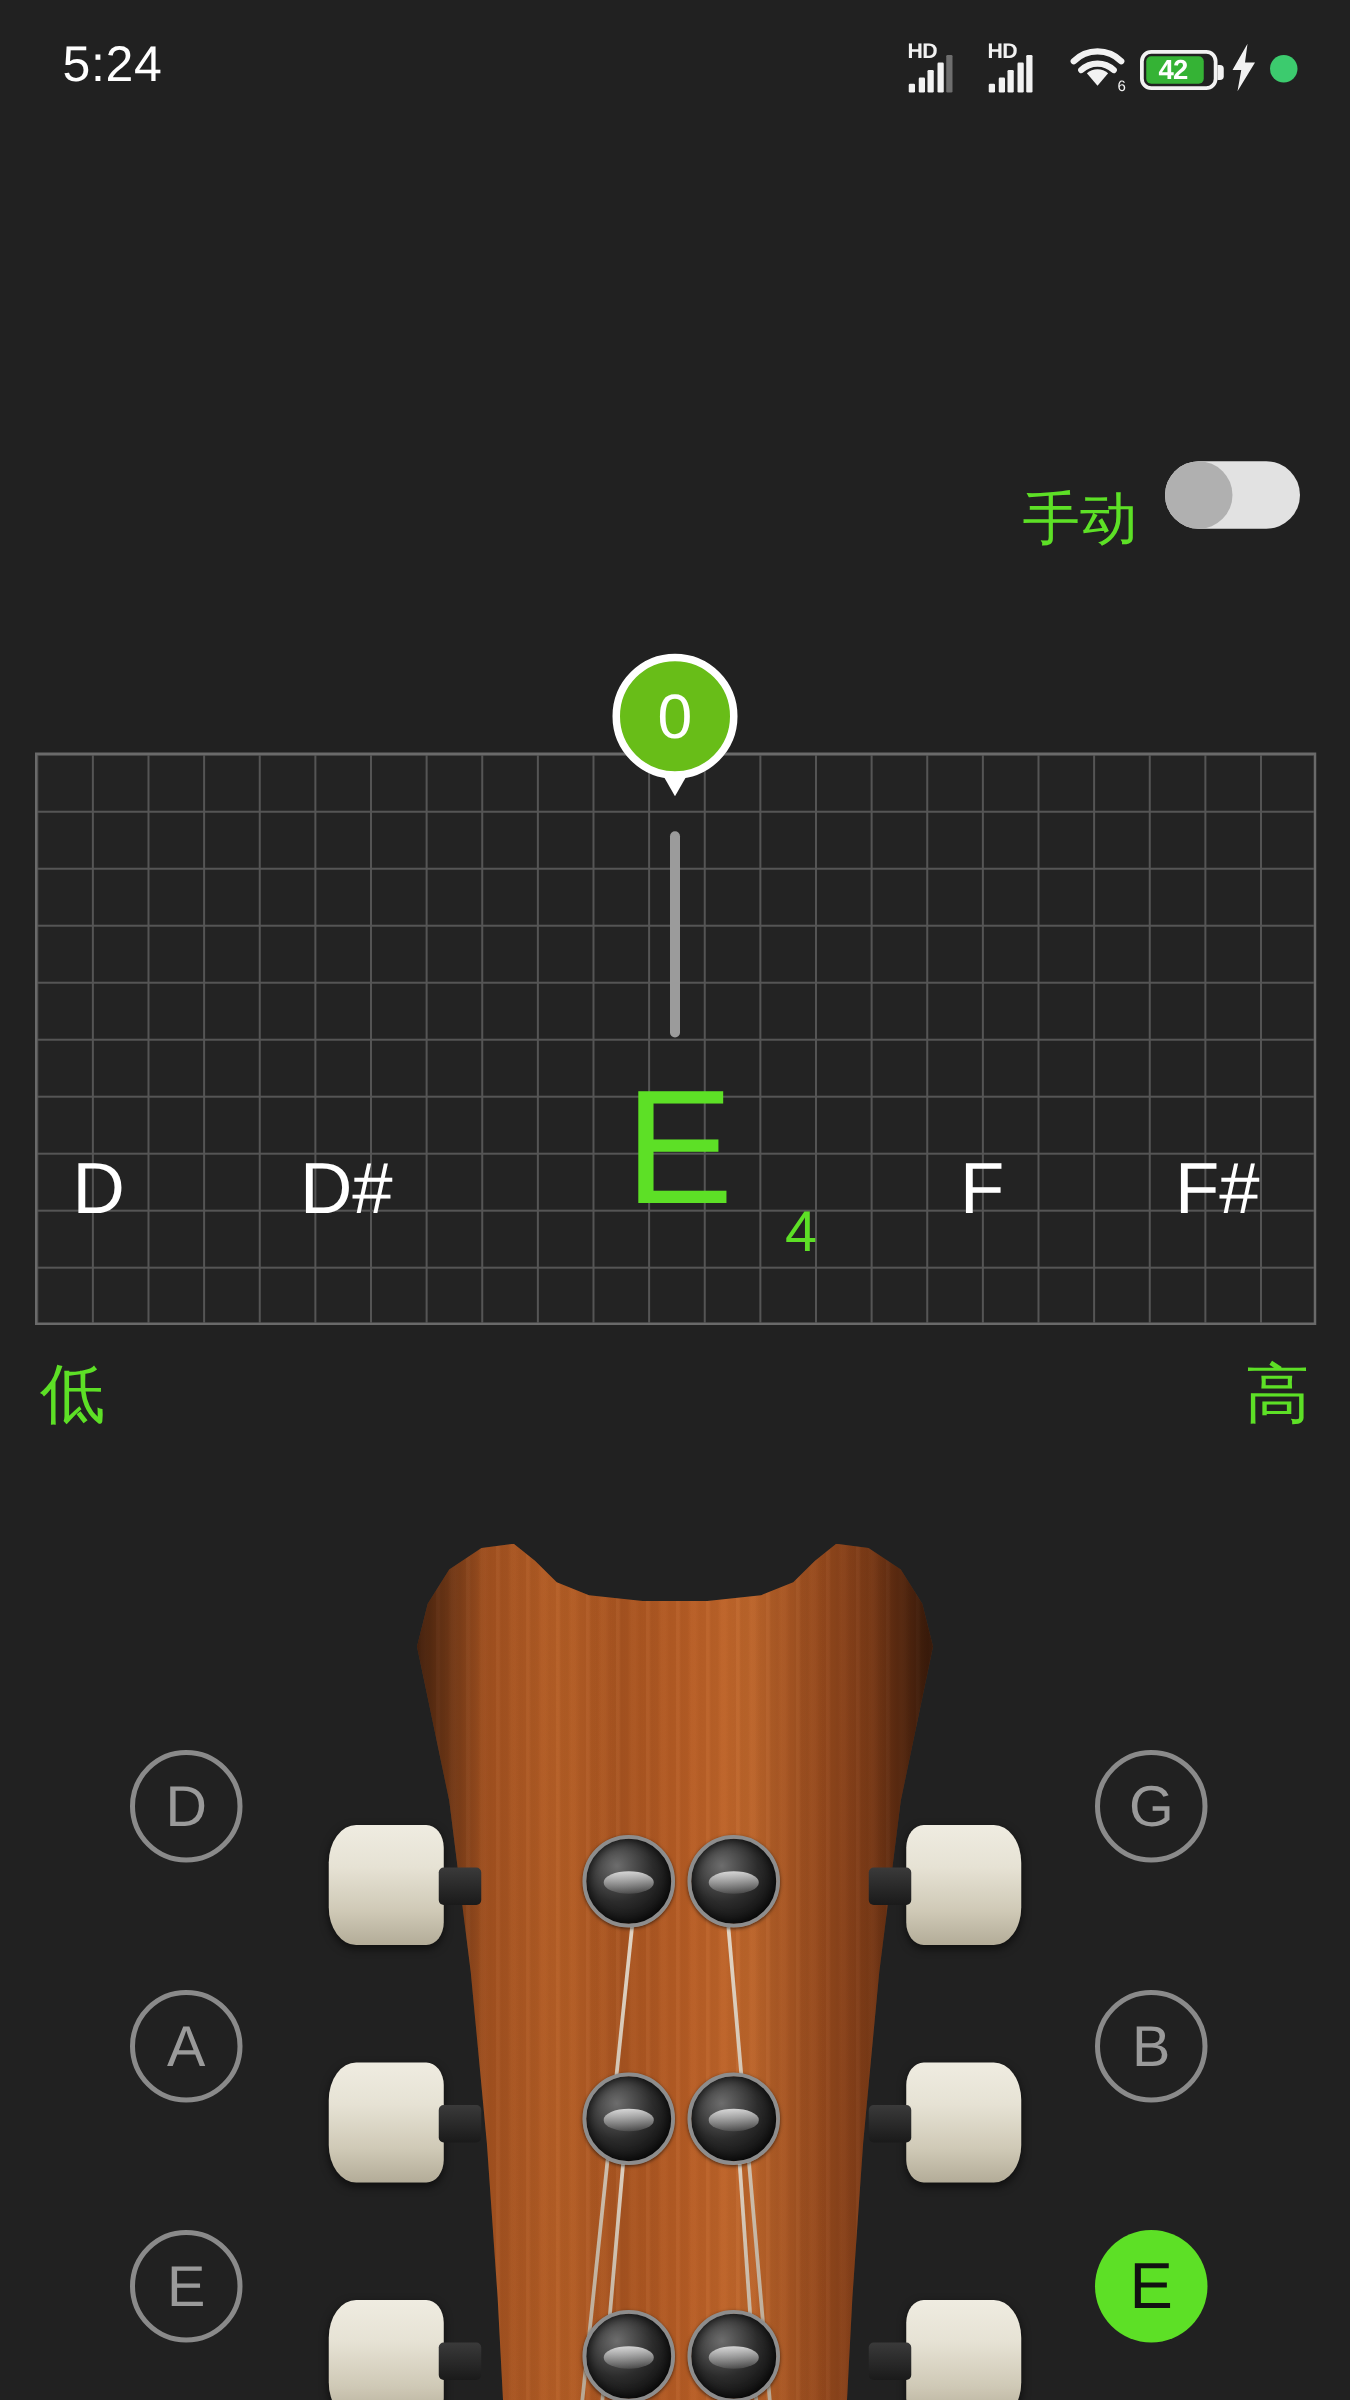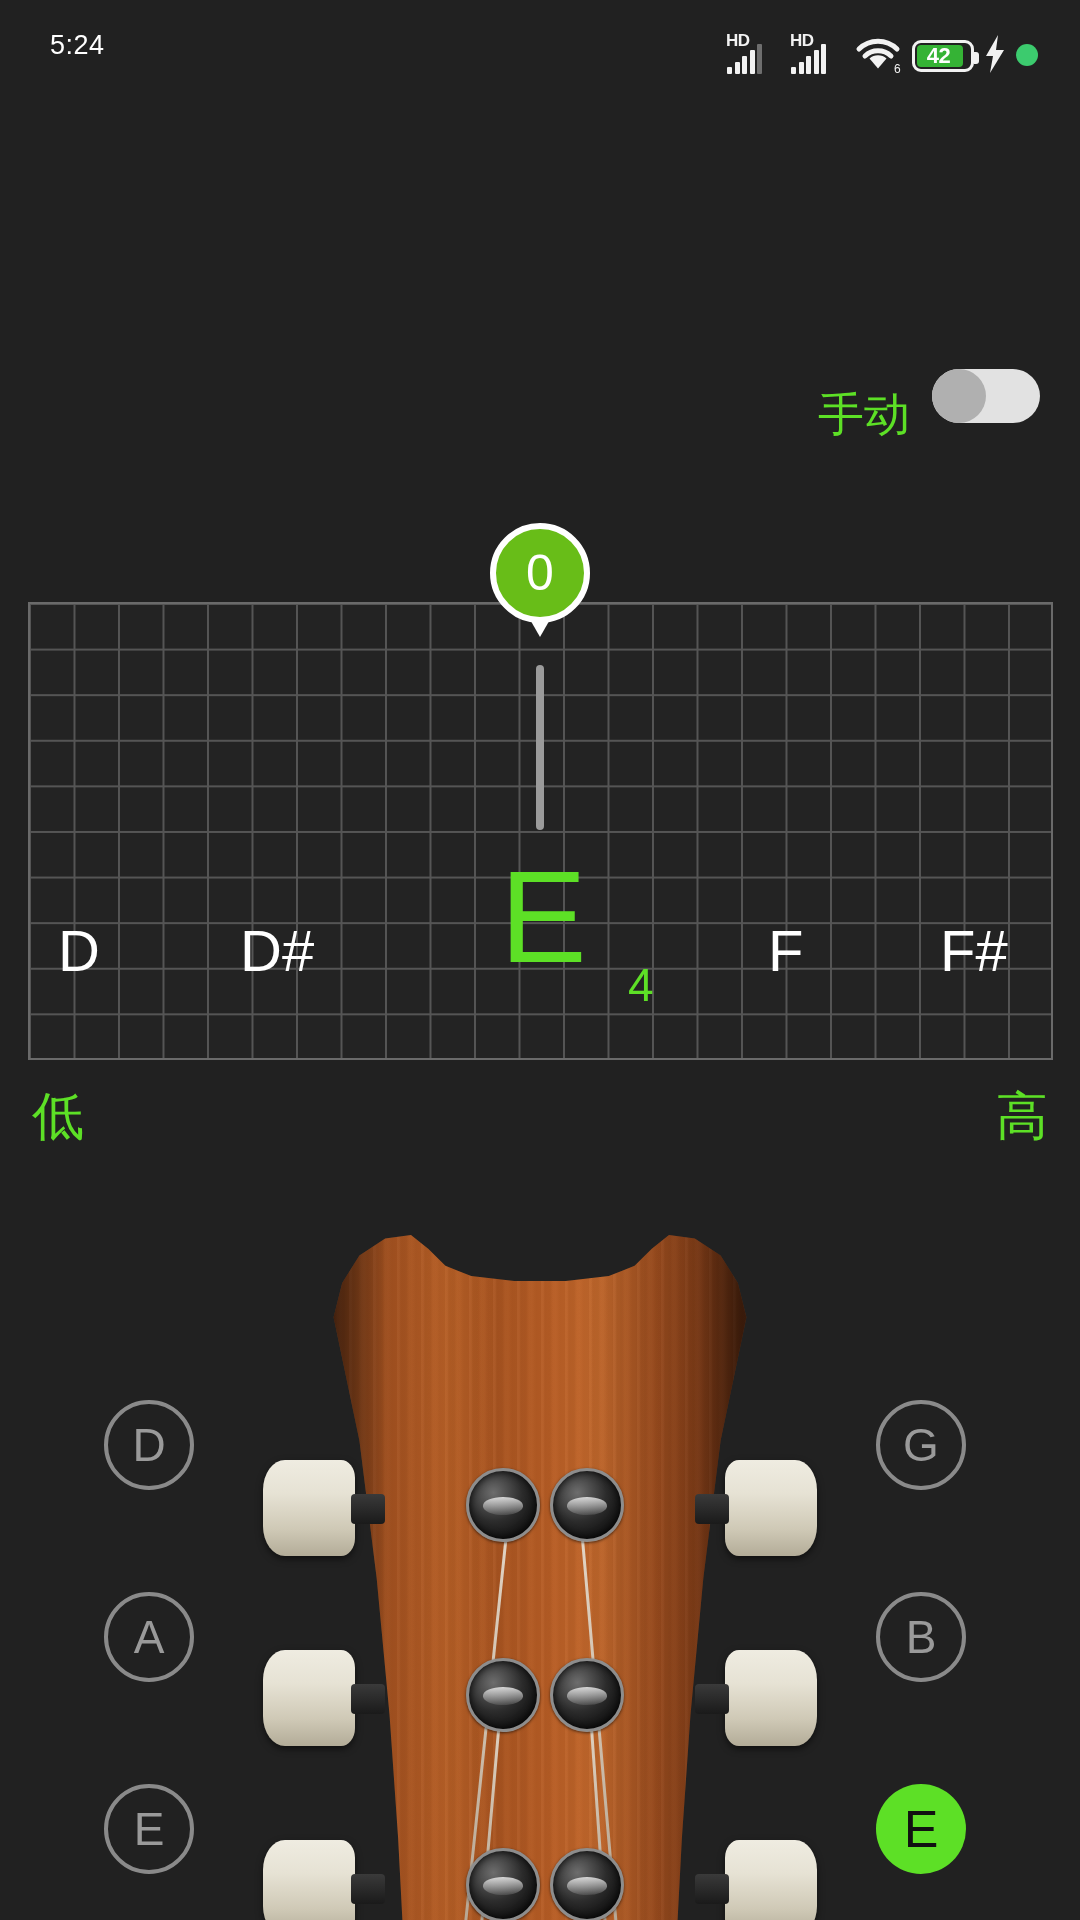--- a/index.html
+++ b/index.html
@@ -8,21 +8,21 @@
     background:#1f1f1f;
     font-family:"Liberation Sans","DejaVu Sans",sans-serif;
     overflow:hidden;position:relative;
   }
   .screen{position:absolute;inset:0;background:#212121;}
 
   
   .statusbar{position:absolute;top:0;left:0;width:1080px;height:100px;}
   .status-time{
     position:absolute;left:50px;top:30px;
-    color:#ffffff;font-size:27px;letter-spacing:0.5px;
+    color:#ffffff;font-size:40px;letter-spacing:0.5px;
     font-family:"Liberation Sans",sans-serif;
   }
   .status-right{
     position:absolute;right:42px;top:30px;height:44px;
     display:flex;align-items:flex-end;gap:10px;
   }
   .sig{position:relative;width:54px;height:40px;display:block;}
   .sig .hd{
     position:absolute;left:0;top:-2px;font-size:17px;font-weight:bold;
     color:#f2f2f2;letter-spacing:-0.5px;line-height:1;

